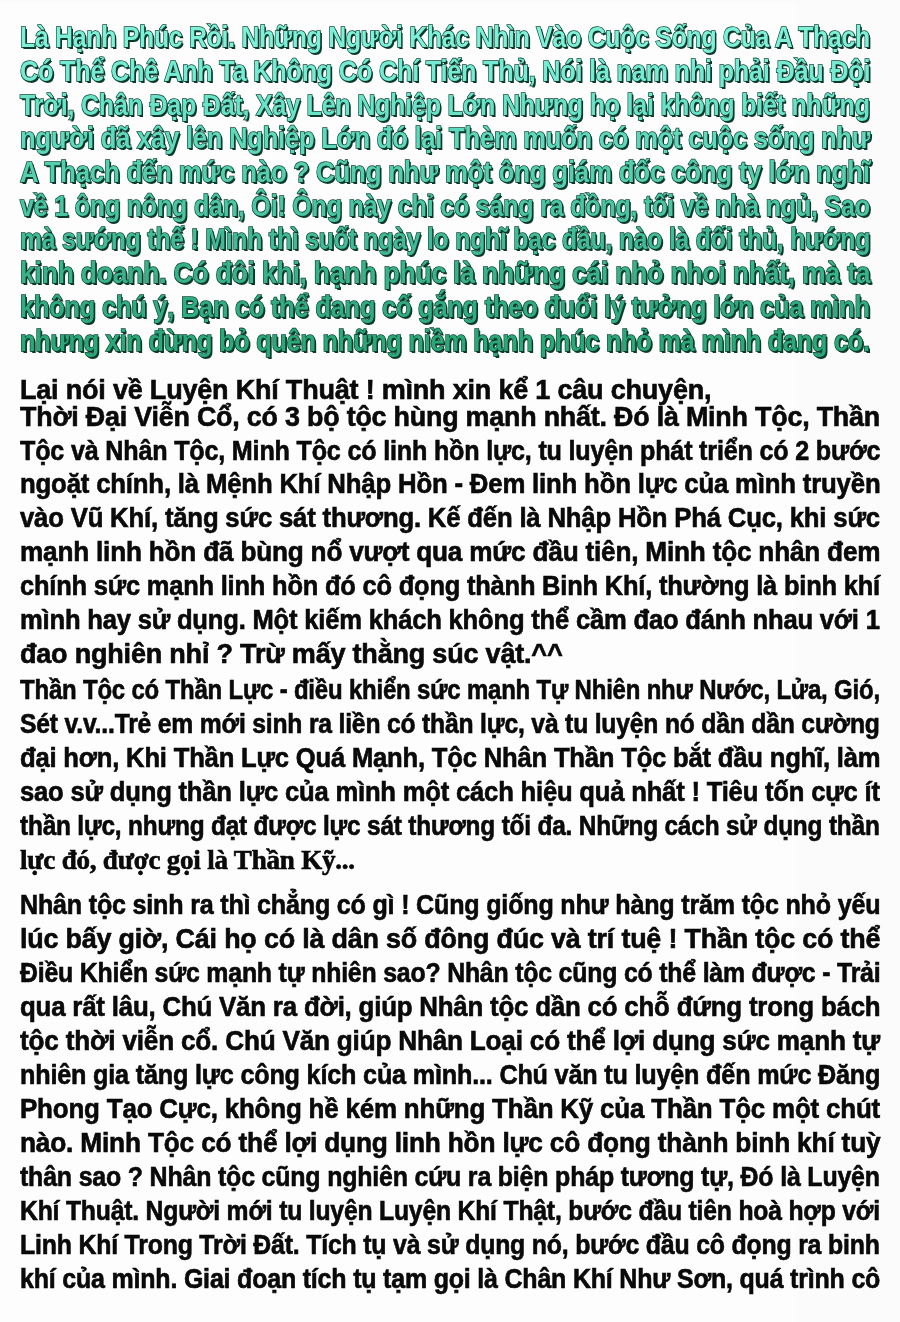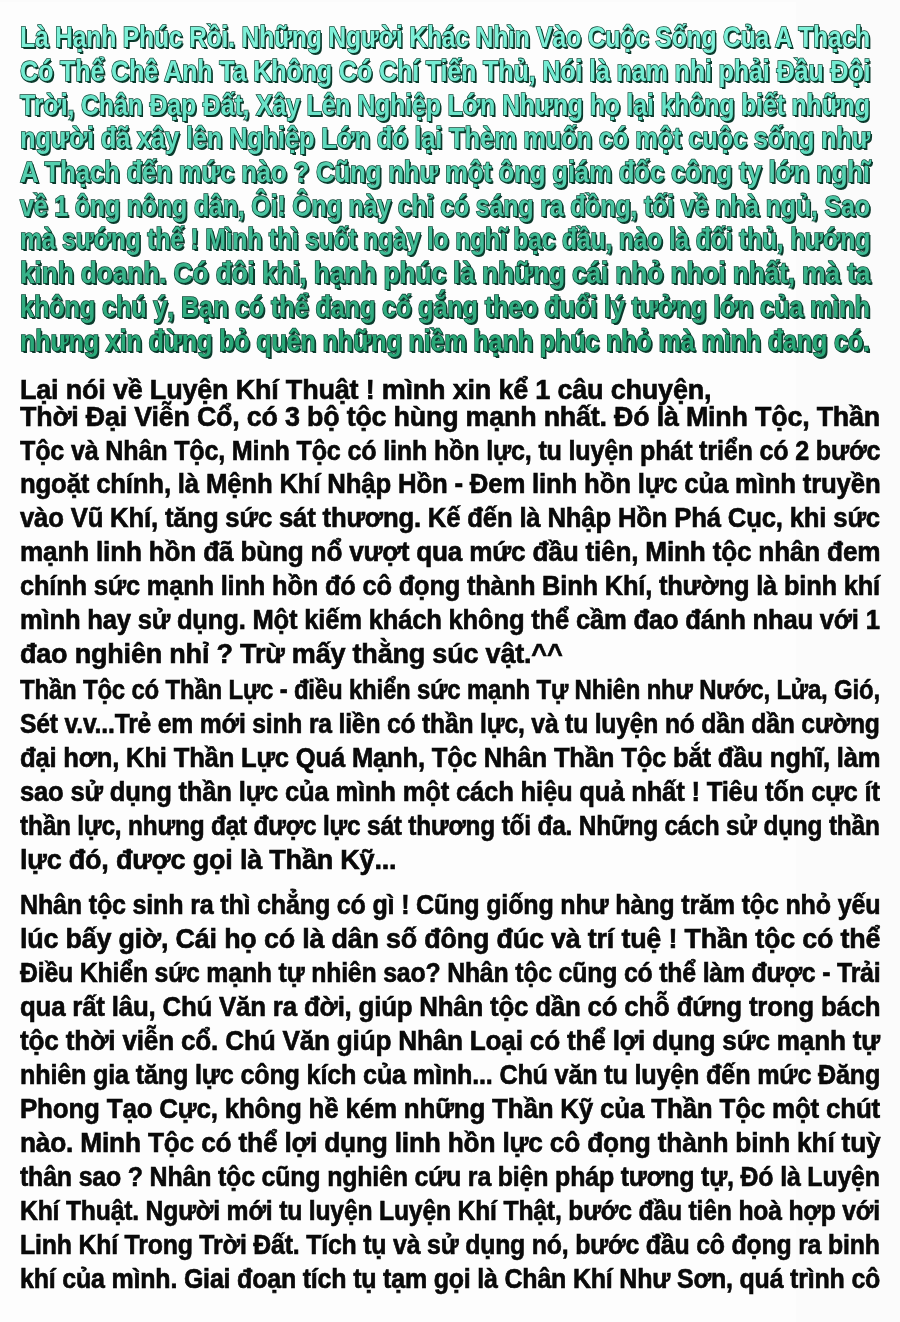--- a/index.html
+++ b/index.html
@@ -73,21 +73,21 @@
     <div class="line black" style="top: 605px; transform: scaleX(0.9471);">mình hay sử dụng. Một kiếm khách không thể cầm đao đánh nhau với 1</div>
     <div class="line black" style="top: 639px; transform: scaleX(1);">đao nghiên nhỉ ? Trừ mấy thằng súc vật.^^</div>
   </div>
 
   <div>
     <div class="line black" style="top: 675px; transform: scaleX(0.8866);">Thần Tộc có Thần Lực - điều khiển sức mạnh Tự Nhiên như Nước, Lửa, Gió,</div>
     <div class="line black" style="top: 709px; transform: scaleX(0.9139);">Sét v.v...Trẻ em mới sinh ra liền có thần lực, và tu luyện nó dần dần cường</div>
     <div class="line black" style="top: 743px; transform: scaleX(0.9482);">đại hơn, Khi Thần Lực Quá Mạnh, Tộc Nhân Thần Tộc bắt đầu nghĩ, làm</div>
     <div class="line black" style="top: 777px; transform: scaleX(0.9482);">sao sử dụng thần lực của mình một cách hiệu quả nhất ! Tiêu tốn cực ít</div>
     <div class="line black" style="top: 811px; transform: scaleX(0.9034);">thần lực, nhưng đạt được lực sát thương tối đa. Những cách sử dụng thần</div>
-    <div class="line black" style="top: 845px; transform: scaleX(1);">lực đó, được gọi là Thần Kỹ...</div>
+    <div class="line black" style="top: 845px; transform: scaleX(1); font-family: Liberation Serif, serif;">lực đó, được gọi là Thần Kỹ...</div>
   </div>
 
   <div>
     <div class="line black" style="top: 890px; transform: scaleX(0.9287);">Nhân tộc sinh ra thì chẳng có gì ! Cũng giống như hàng trăm tộc nhỏ yếu</div>
     <div class="line black" style="top: 924px; transform: scaleX(0.9965);">lúc bấy giờ, Cái họ có là dân số đông đúc và trí tuệ ! Thần tộc có thể</div>
     <div class="line black" style="top: 958px; transform: scaleX(0.9198);">Điều Khiển sức mạnh tự nhiên sao? Nhân tộc cũng có thể làm được - Trải</div>
     <div class="line black" style="top: 992px; transform: scaleX(0.9566);">qua rất lâu, Chú Văn ra đời, giúp Nhân tộc dần có chỗ đứng trong bách</div>
     <div class="line black" style="top: 1026px; transform: scaleX(0.9674);">tộc thời viễn cổ. Chú Văn giúp Nhân Loại có thể lợi dụng sức mạnh tự</div>
     <div class="line black" style="top: 1060px; transform: scaleX(0.9328);">nhiên gia tăng lực công kích của mình... Chú văn tu luyện đến mức Đăng</div>
     <div class="line black" style="top: 1094px; transform: scaleX(0.9609);">Phong Tạo Cực, không hề kém những Thần Kỹ của Thần Tộc một chút</div>

